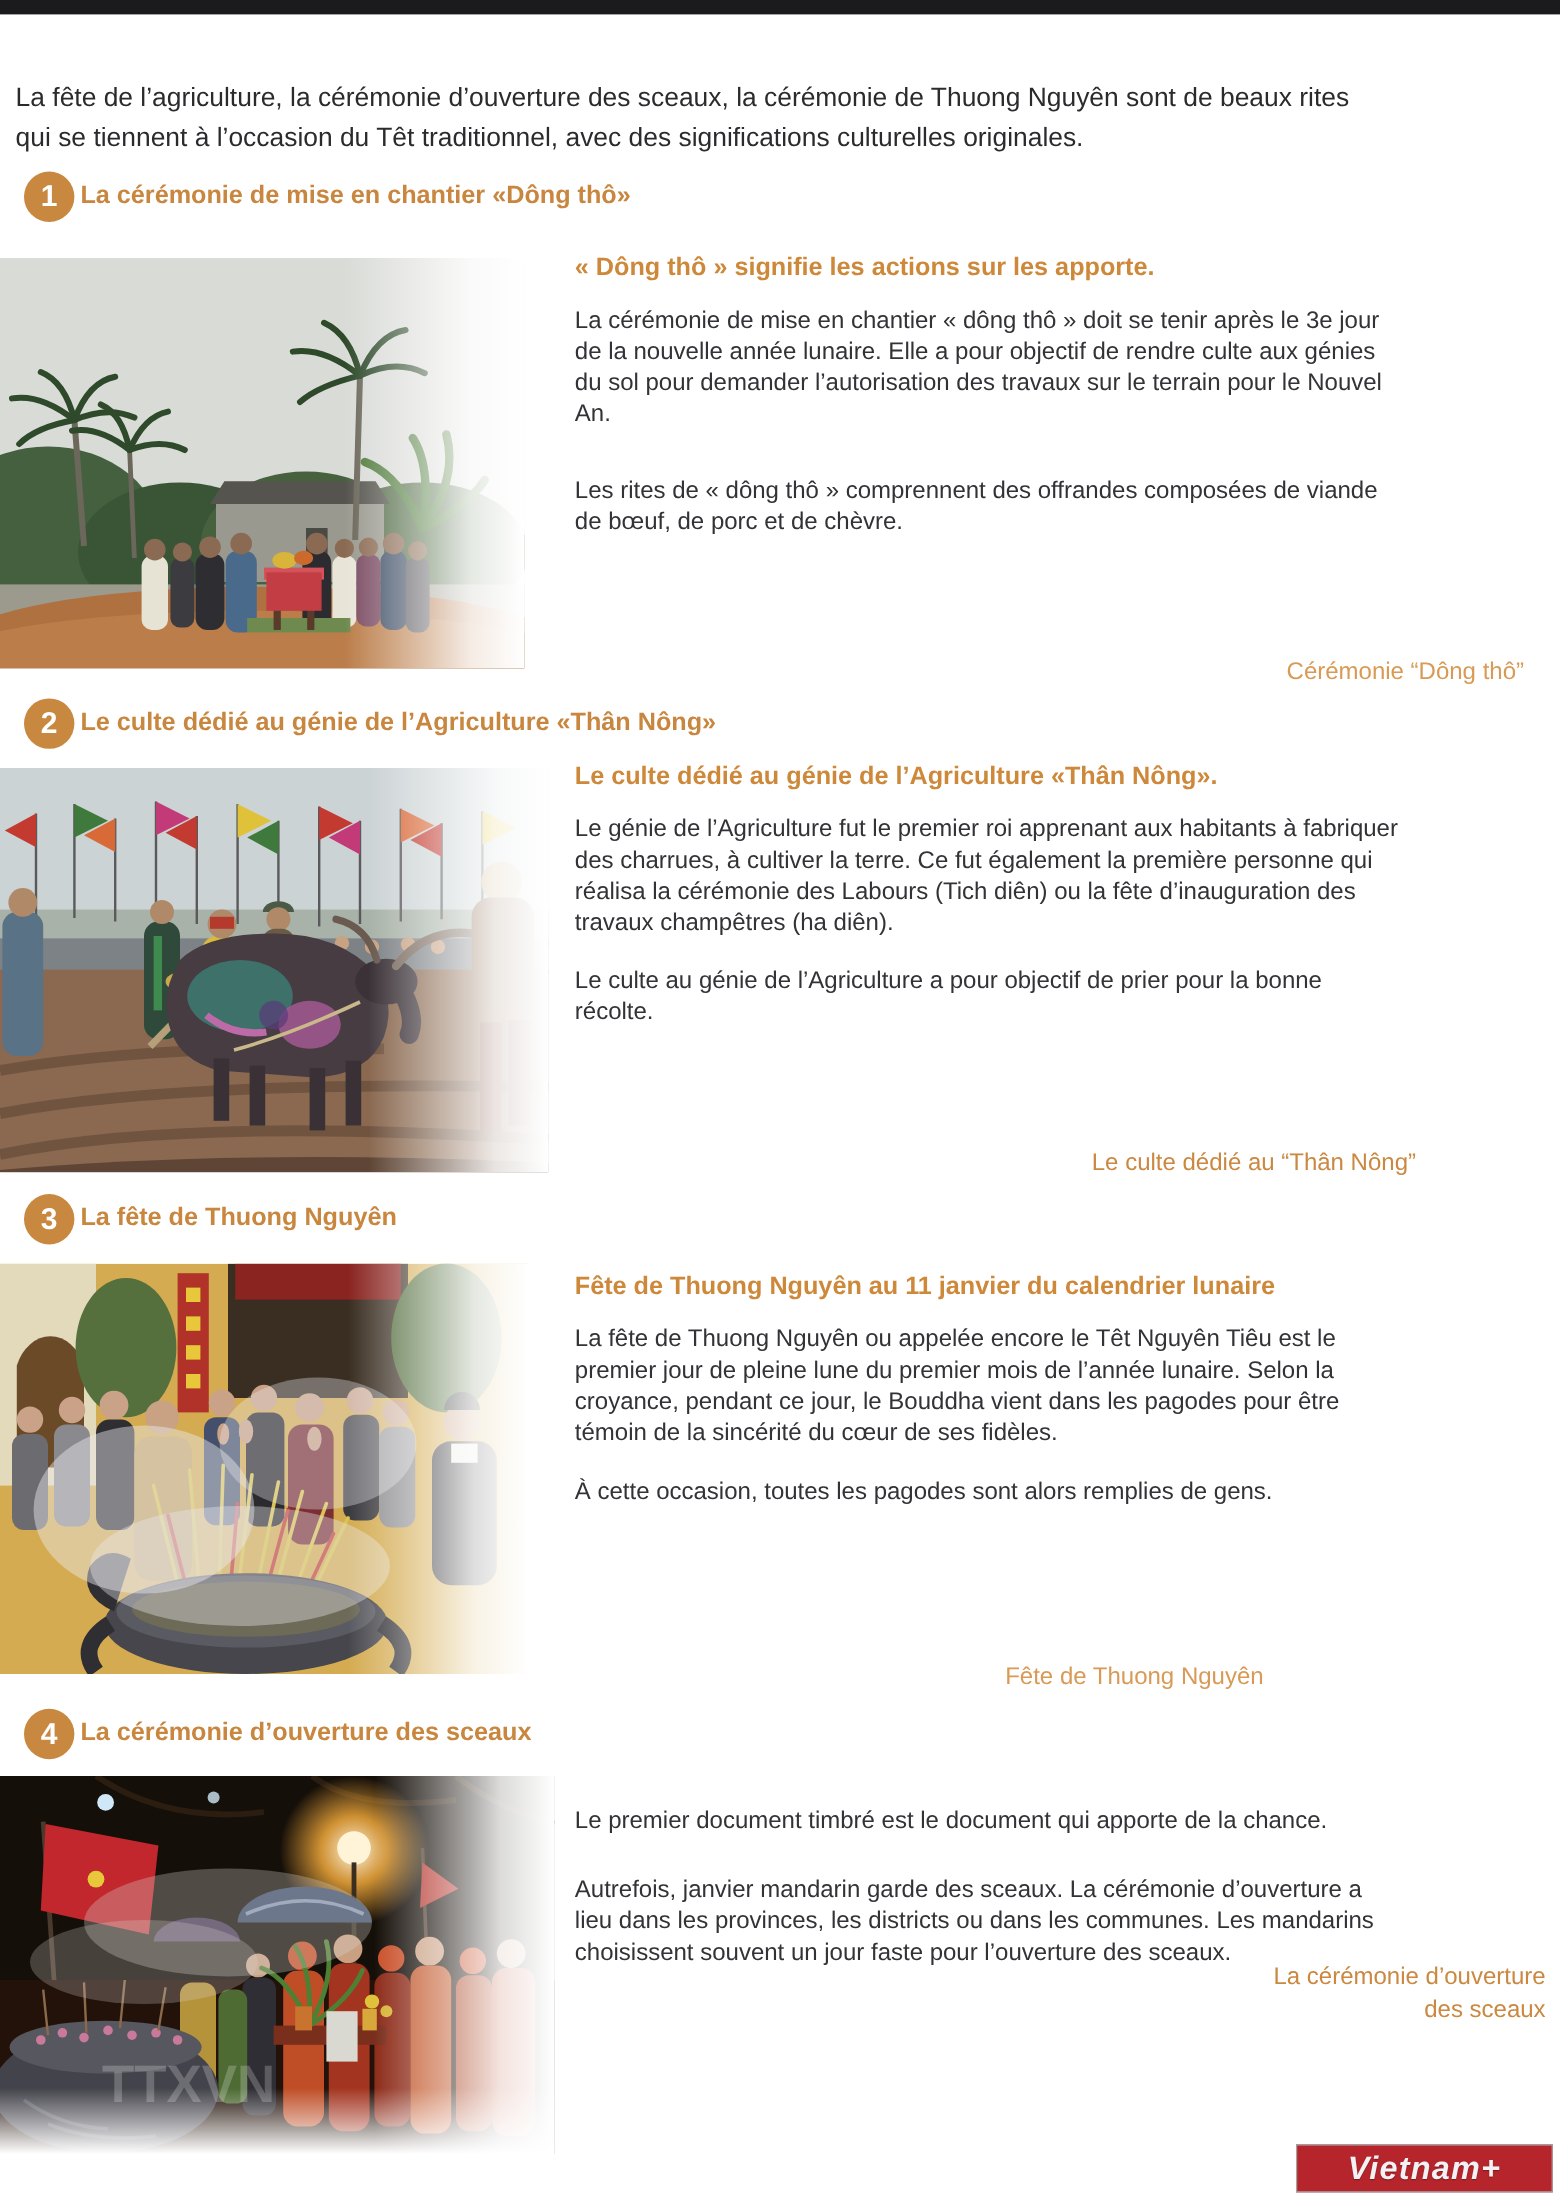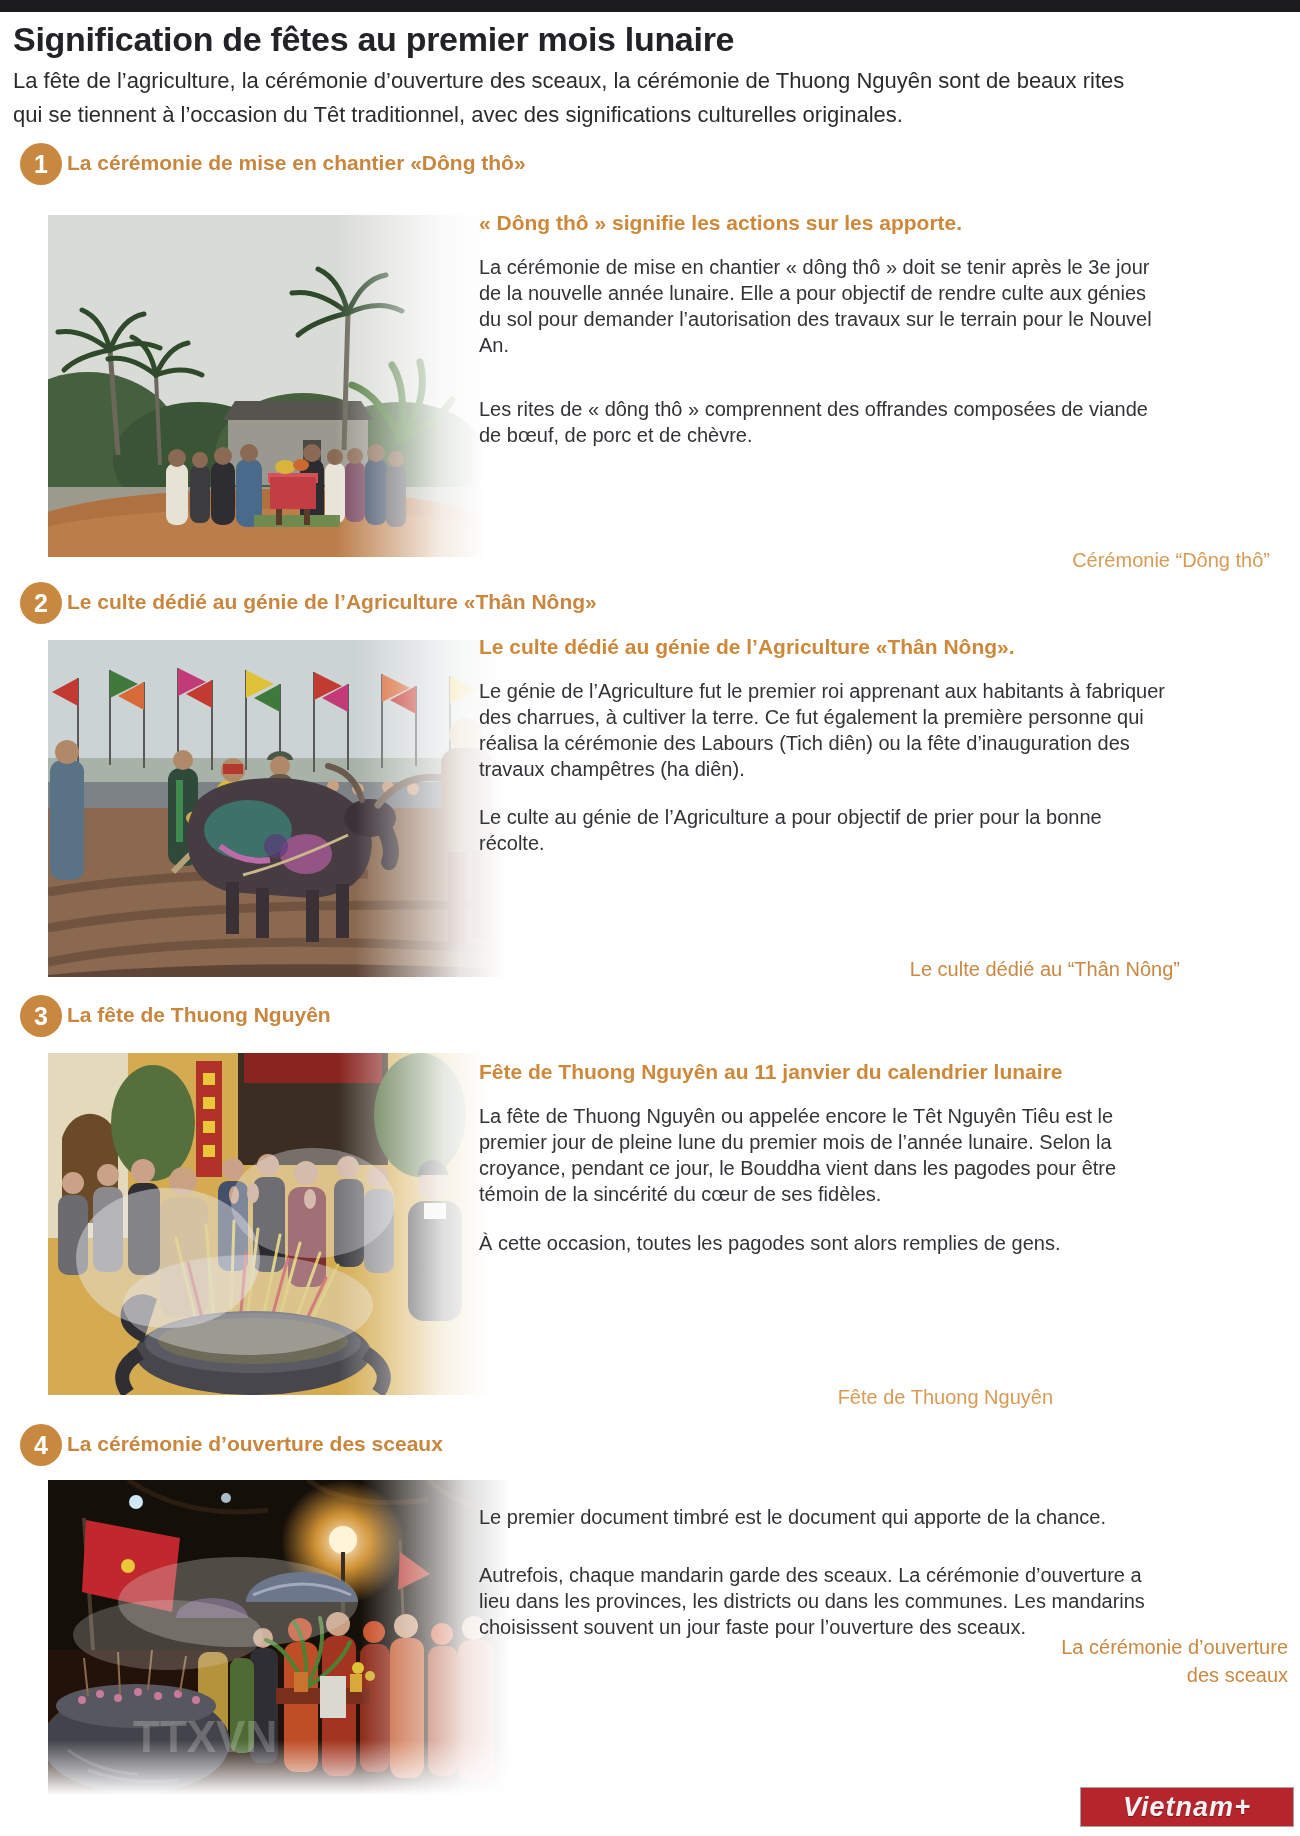--- a/index.html
+++ b/index.html
@@ -8,38 +8,37 @@
   .topbar{position:absolute;left:0;top:0;width:1300px;height:12px;background:#1b1b1e;}
   .title{position:absolute;left:13px;top:20px;font-size:34px;font-weight:bold;color:#232327;letter-spacing:-0.3px;}
   .intro{position:absolute;left:13px;top:64px;width:1120px;font-size:22px;line-height:34px;color:#2b2b2e;}
   .badge{position:absolute;left:20px;width:42px;height:42px;border-radius:50%;background:#c9883f;
          color:#fff;font-size:25px;font-weight:bold;display:flex;align-items:center;justify-content:center;}
   .heading{position:absolute;left:67px;font-size:21px;font-weight:bold;color:#c8863e;white-space:nowrap;}
   .subtitle{position:absolute;left:479px;font-size:21px;font-weight:bold;color:#ce883a;white-space:nowrap;}
   .para{position:absolute;left:479px;width:690px;font-size:20px;line-height:26px;color:#333337;}
   .caption{position:absolute;font-size:20px;color:#d89a55;text-align:right;}
   .caption.b{font-weight:normal;color:#ca8840;}
-  .photo{position:absolute;left:0;overflow:hidden;padding-left:48px;}
+  .photo{position:absolute;left:0;overflow:hidden;}
   .photo svg{display:block;}
   .fadeR{position:absolute;top:0;right:0;bottom:0;width:150px;
          background:linear-gradient(90deg,rgba(255,255,255,0) 0%,rgba(255,255,255,.85) 70%,#fff 100%);}
   .fadeB{position:absolute;left:0;right:0;bottom:0;height:55px;
          background:linear-gradient(180deg,rgba(255,255,255,0) 0%,#fff 100%);}
   .logo{position:absolute;top:1787px;left:1080px;width:212px;height:38px;background:#b7252c;
         border:1px solid #a3a3a3;color:#f2f2f4;display:flex;align-items:center;justify-content:center;
         font-weight:bold;font-style:italic;font-size:27px;letter-spacing:1px;
         text-shadow:0 1px 1px rgba(0,0,0,.35);}
 </style>
 </head>
 <body>
 
 <div class="canvas">
 
   <div class="topbar"></div>
-  <div class="title">Signification de fêtes au premier mois lunaire</div>
   <div class="intro">La fête de l’agriculture, la cérémonie d’ouverture des sceaux, la cérémonie de Thuong Nguyên sont de beaux rites qui se tiennent à l’occasion du Têt traditionnel, avec des significations culturelles originales.</div>
 
   <div class="badge" style="top:143px">1</div>
   <div class="heading" style="top:151px">La cérémonie de mise en chantier «Dông thô»</div>
 
   <div class="photo" style="top:215px;width:437px;height:342px">
     <svg width="437" height="342" viewBox="0 0 437 342">
       <rect width="437" height="342" fill="#d9dbd7"></rect>
       <ellipse cx="40" cy="235" rx="95" ry="78" fill="#44603e"></ellipse>
       <ellipse cx="150" cy="245" rx="85" ry="58" fill="#3a5436"></ellipse>
@@ -371,18 +370,18 @@
       </g>
       <ellipse cx="190" cy="122" rx="120" ry="45" fill="rgba(220,215,210,.3)"></ellipse>
       <ellipse cx="120" cy="155" rx="95" ry="35" fill="rgba(220,215,210,.25)"></ellipse>
       <text x="85" y="272" font-size="44" font-weight="bold" fill="rgba(255,255,255,.22)">TTXVN</text>
     </svg>
     <div class="fadeR"></div>
     <div class="fadeB"></div>
   </div>
 
   <p class="para" style="top:1484px">Le premier document timbré est le document qui apporte de la chance.</p>
-  <p class="para" style="top:1542px">Autrefois, chaque mandarin garde des sceaux. La cérémonie d’ouverture a lieu dans les provinces, les districts ou dans les communes. Les mandarins choisissent souvent un jour faste pour l’ouverture des sceaux.</p>
+  <p class="para" style="top:1542px">Autrefois, janvier mandarin garde des sceaux. La cérémonie d’ouverture a lieu dans les provinces, les districts ou dans les communes. Les mandarins choisissent souvent un jour faste pour l’ouverture des sceaux.</p>
   <div class="caption b" style="top:1633px;right:12px;width:250px;line-height:28px">La cérémonie d’ouverture des sceaux</div>
 
   <div class="logo">Vietnam+</div>
 
 </div>
 
 </body></html>

